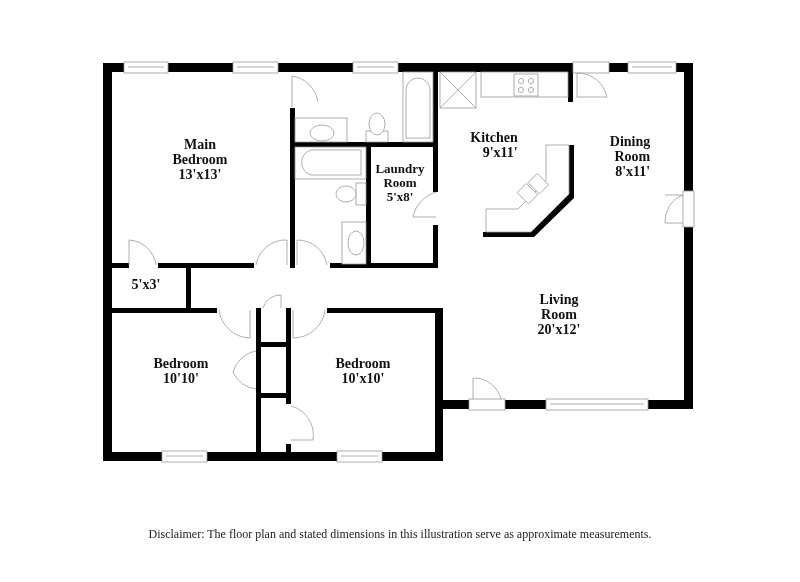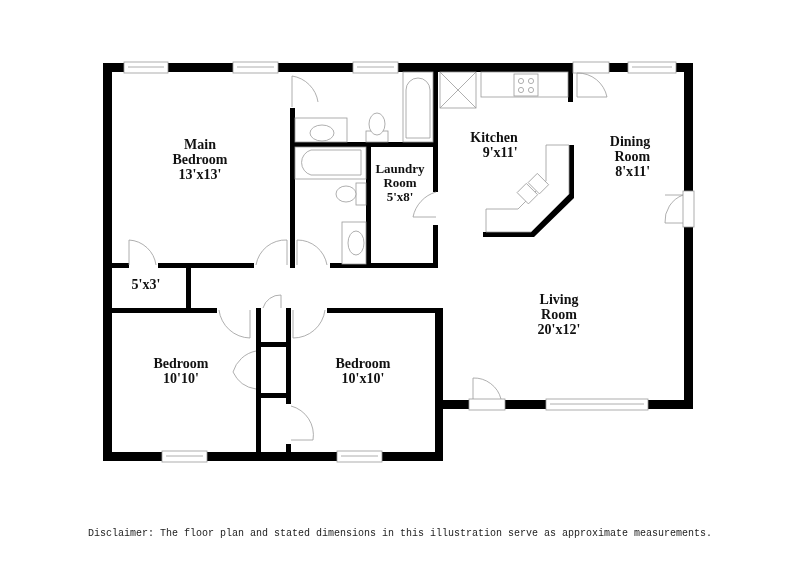--- a/index.html
+++ b/index.html
@@ -18,22 +18,22 @@
     color: #111111;
     text-align: center;
     white-space: nowrap;
     transform: translateX(-50%);
   }
   .room-label span { display: block; }
   .room-label.small { font-size: 13px; line-height: 14px; }
   .disclaimer {
     position: absolute;
     left: 0; width: 800px; top: 526px;
-    font-family: Liberation Mono, monospace;
-    font-size: 10px;
+    font-family: Liberation Serif, serif;
+    font-size: 12px;
     line-height: 16px;
     color: #222222;
     text-align: center;
   }
   .disclaimer span { display: block; }
 </style>
 </head>
 <body>
 
 <svg class="plan" viewBox="0 0 800 582" xmlns="http://www.w3.org/2000/svg">

